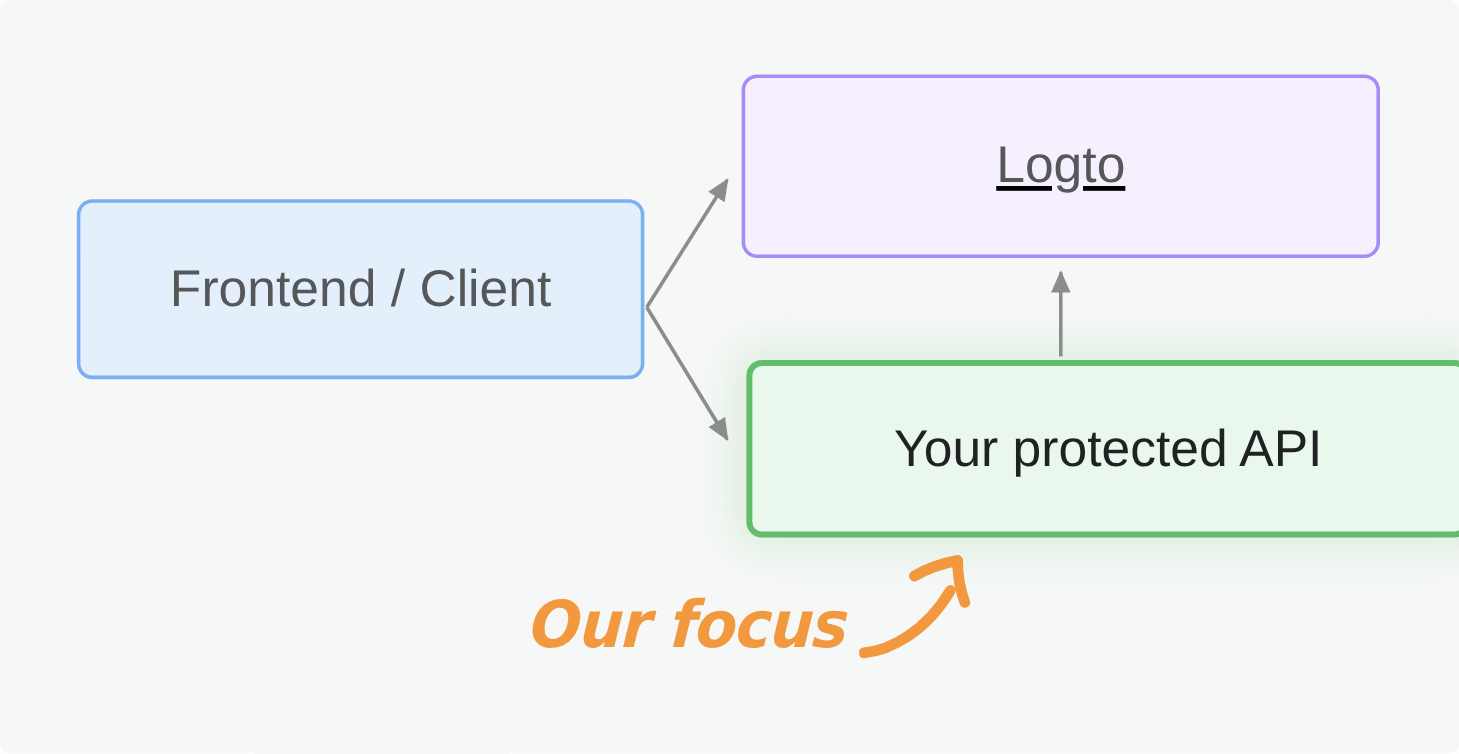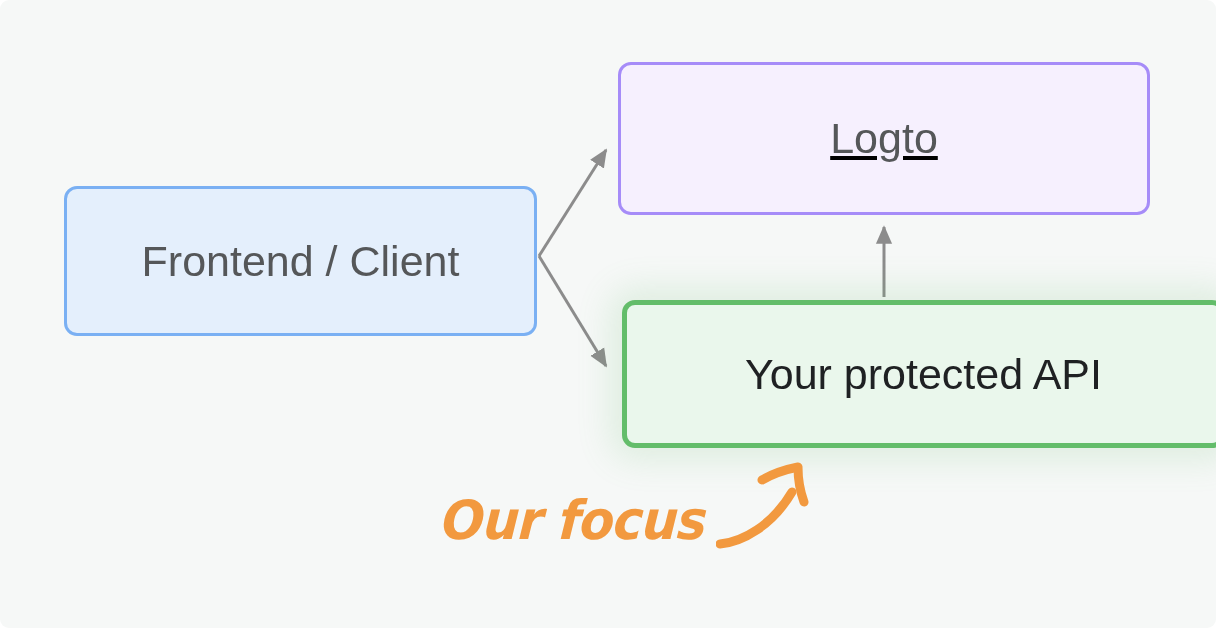--- a/index.html
+++ b/index.html
@@ -30,21 +30,21 @@
     justify-content: center;
     border-radius: 13px;
   }
   .node-label {
     white-space: nowrap;
     line-height: 1;
   }
   
   #node-frontend {
     left: 64px;
-    top: 186px;
+    top: 166px;
     width: 473px;
     height: 150px;
     background: #e4effc;
     border: 3px solid #7ab0f3;
   }
   #node-frontend .node-label {
     font-size: 43px;
     color: #555759;
   }
   

